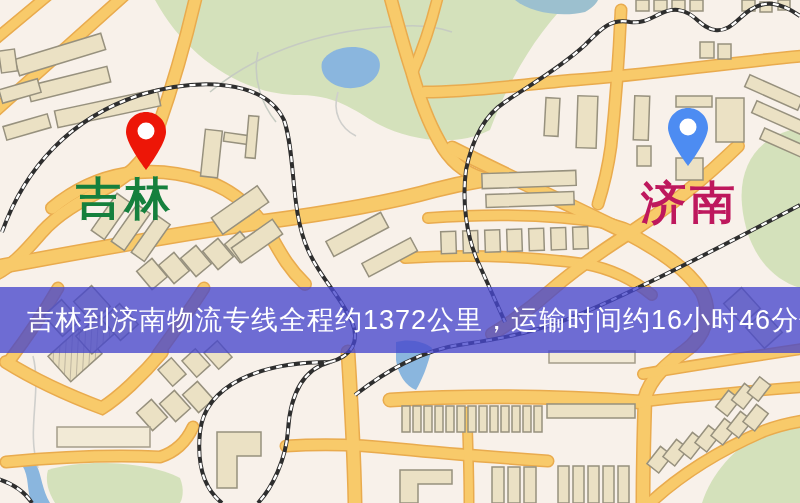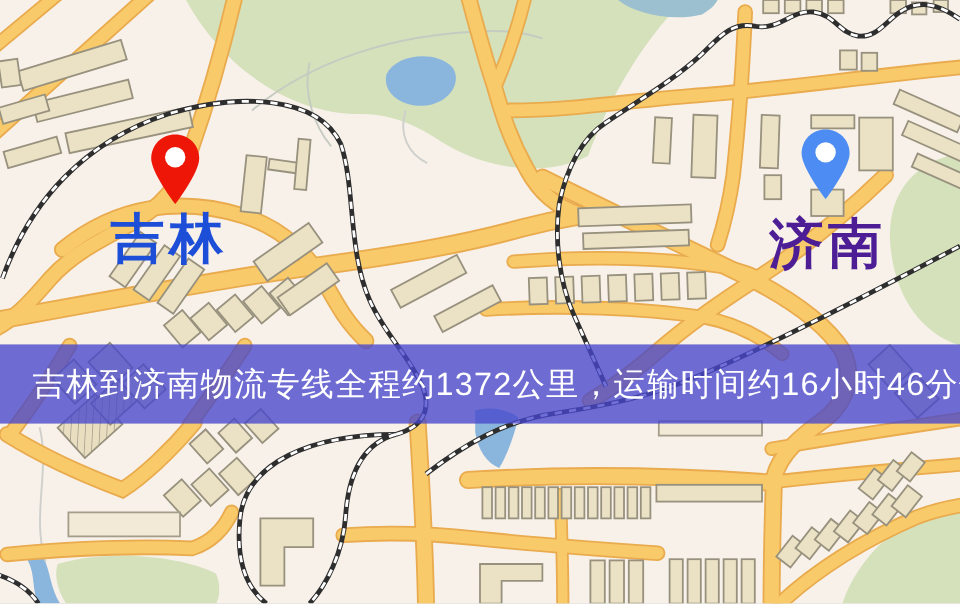--- a/index.html
+++ b/index.html
@@ -19,22 +19,22 @@
   .bldg-light{fill:#f2ead6;stroke:#a49d8a;stroke-width:1.5;}
   .trail{fill:none;stroke:#c6cbc2;stroke-width:1.6;}
   .trail2{fill:none;stroke:#cfcfcc;stroke-width:1.6;}
   
   .pin{position:absolute;width:44px;height:62px;}
   
   .place-label{
     position:absolute;font-size:45px;font-weight:600;letter-spacing:4px;
     line-height:1;white-space:nowrap;
   }
-  .label-origin{left:92px;top:176px;color:#1d4ed8;}
-  .label-dest{left:641px;top:180px;color:#4c1d95;}
+  .label-origin{left:76px;top:176px;color:#15803d;}
+  .label-dest{left:641px;top:180px;color:#be185d;}
   
   .banner{
     position:absolute;left:0;top:287px;width:800px;height:66px;
     background:rgba(70,70,204,0.78);
     display:flex;align-items:center;
     color:#ffffff;font-size:27px;letter-spacing:1px;
     padding-left:27px;box-sizing:border-box;white-space:nowrap;
   }
 </style>
 </head>

